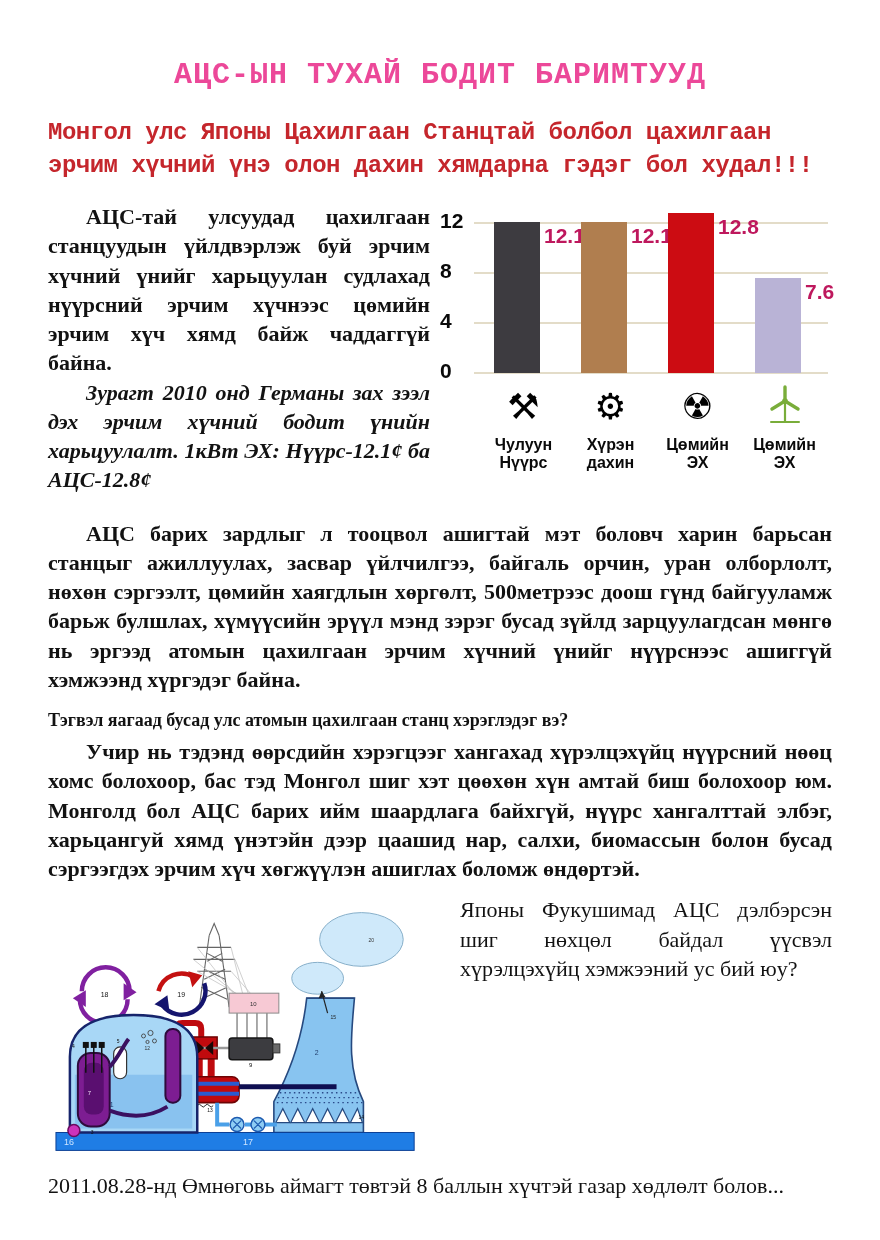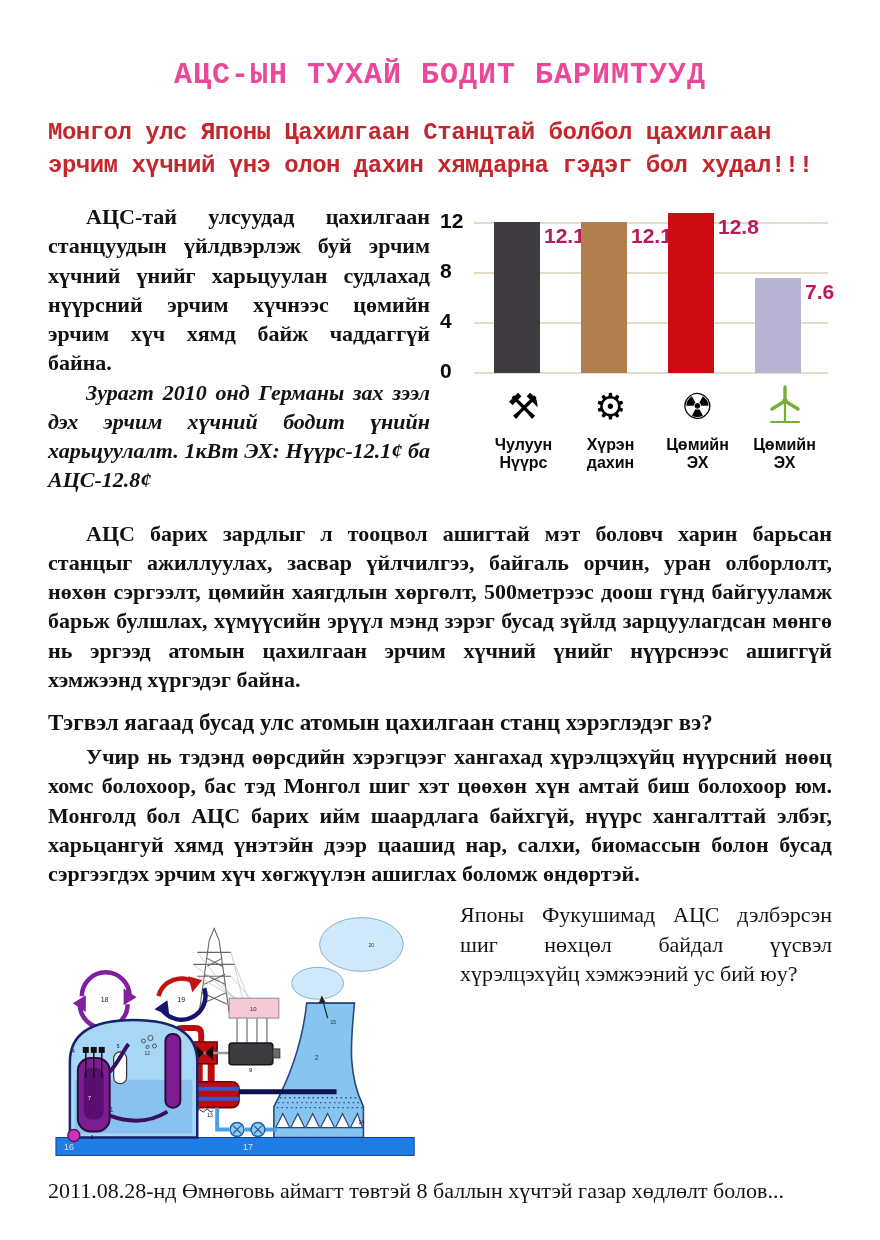--- a/index.html
+++ b/index.html
@@ -38,21 +38,21 @@
     font:bold 21px "Liberation Sans","DejaVu Sans",sans-serif;color:#be185d;white-space:nowrap;text-align:right;}
   .icons-row,.cats-row{display:flex;margin-left:38px;margin-right:4px;}
   .icons-row{margin-top:10px;height:46px;align-items:center;}
   .icon-cell{width:25%;text-align:center;}
   .glyph-icon{font-family:"DejaVu Sans",sans-serif;font-size:36px;line-height:1;color:#000;}
   .cats-row{margin-top:6px;align-items:center;}
   .cat-cell{width:25%;text-align:center;
     font:bold 16px "Liberation Sans","DejaVu Sans",sans-serif;color:#0a0a0a;}
 
   .costs{margin-top:24px;}
-  .why-heading{font-size:23px;font-weight:bold;margin:16px 0 0 0;}
+  .why-heading{font-size:18px;font-weight:bold;margin:16px 0 0 0;}
   .why-para{margin-top:6px;}
   .water-heading{font-size:24px;letter-spacing:-0.5px;margin-top:26px;color:#161616;padding-left:6px;}
 
   
   .sec2{display:flex;gap:14px;margin-top:12px;align-items:flex-start;}
   .diagram-box{width:398px;}
   .sec2-text{width:372px;}
   .footer-line{margin-top:2px;font-size:22px;}
 
   svg text{font-family:"Liberation Sans","DejaVu Sans",sans-serif;}

